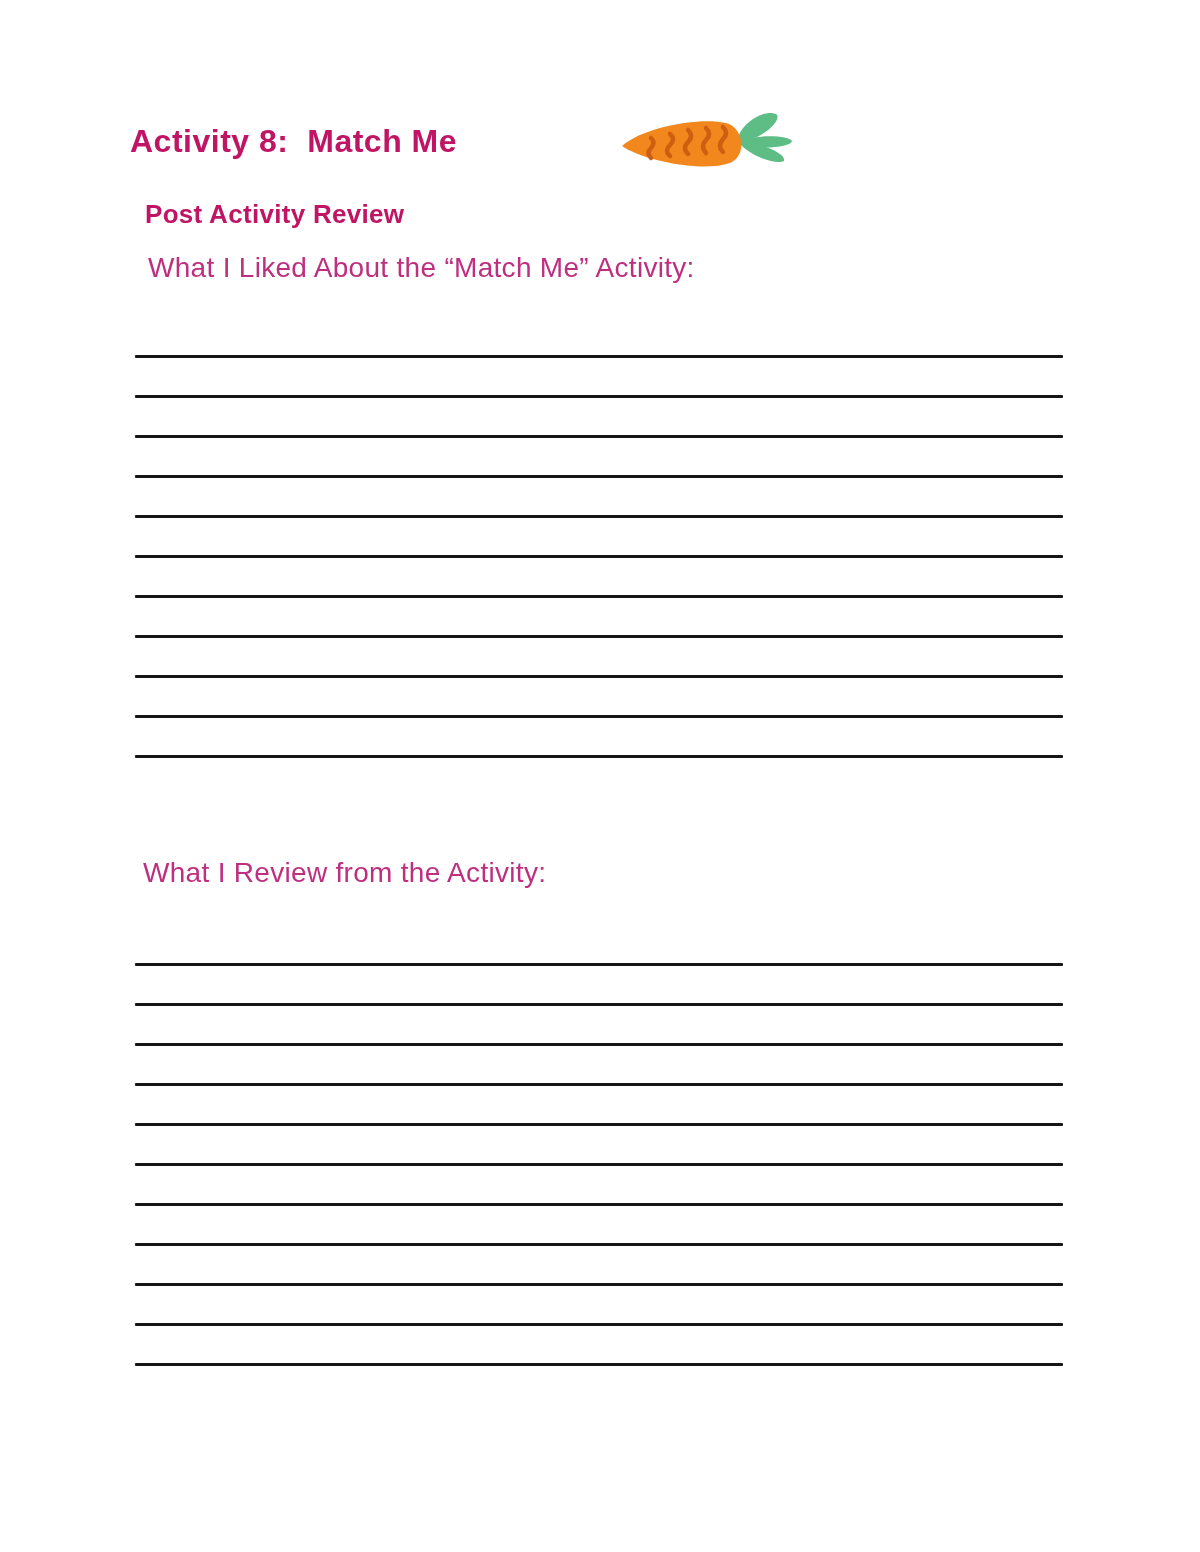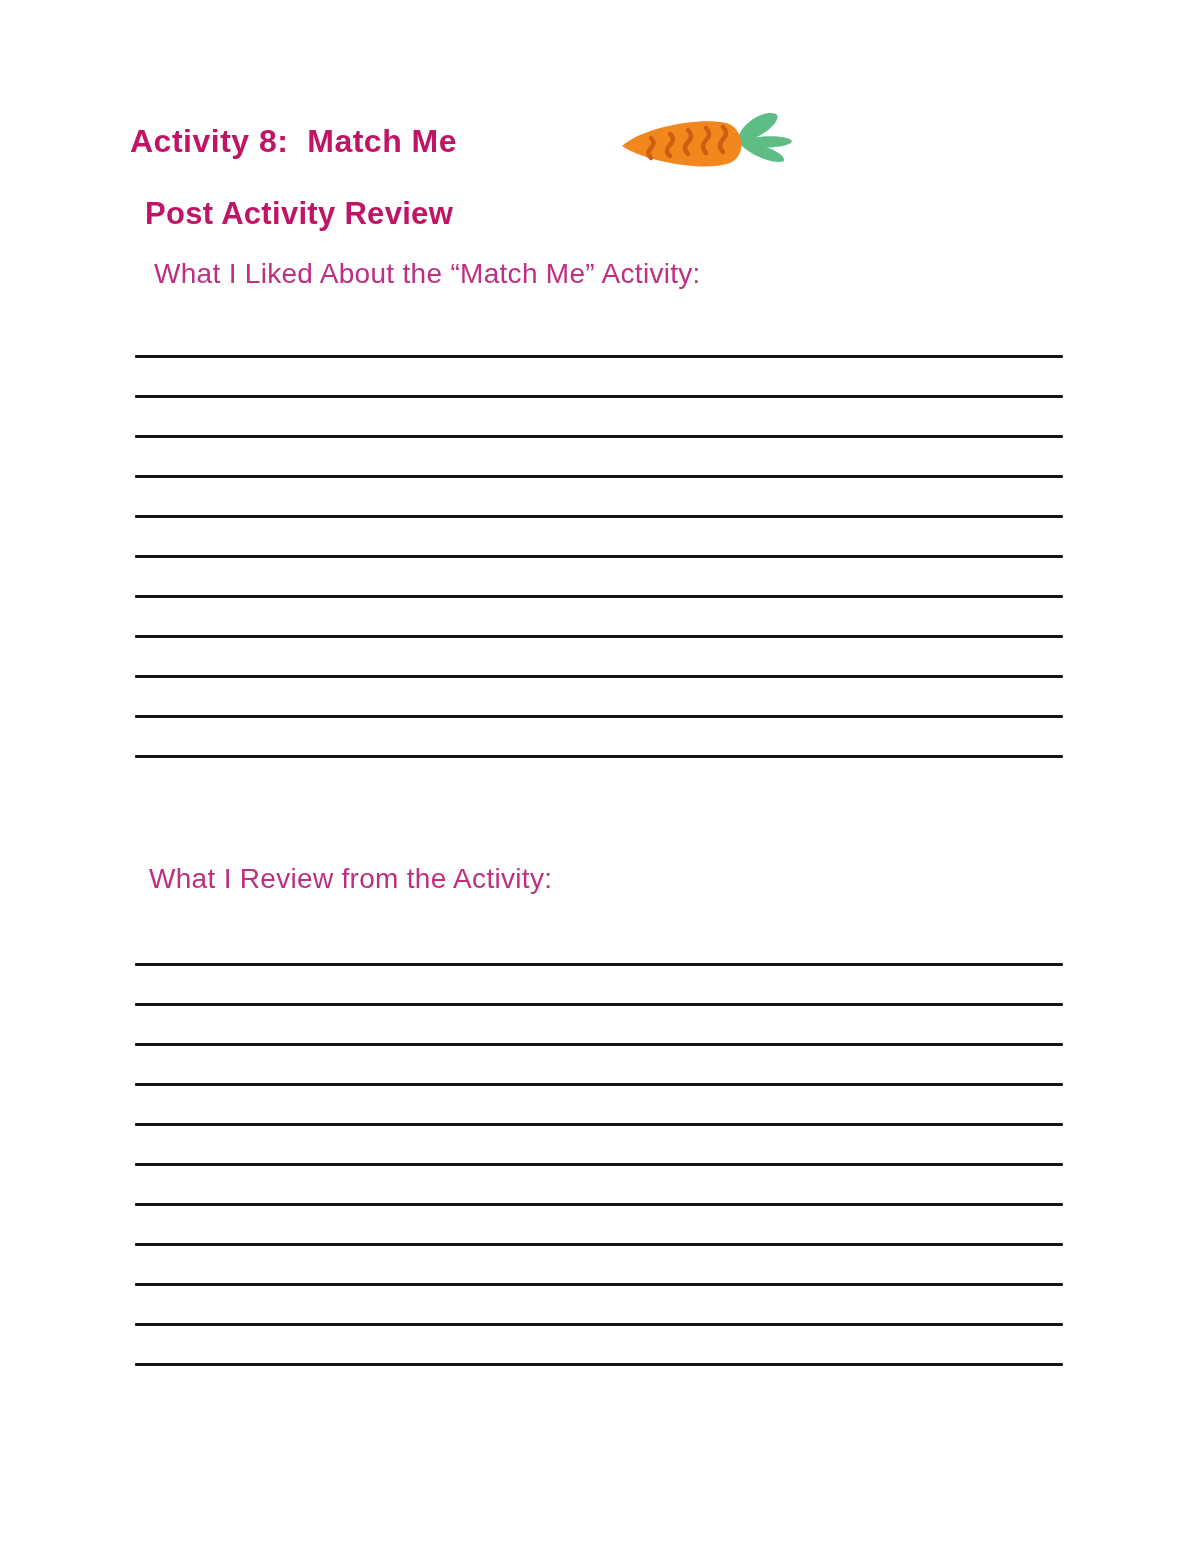--- a/index.html
+++ b/index.html
@@ -33,29 +33,29 @@
     left: 620px;
     top: 110px;
     width: 180px;
     height: 64px;
   }
   .section-title {
     position: absolute;
     left: 145px;
     top: 196px;
     margin: 0;
-    font-size: 31px;
+    font-size: 26px;
     line-height: 36px;
     font-weight: 800;
     letter-spacing: 0.3px;
     color: var(--title, #C01464);
   }
   .prompt {
     position: absolute;
-    margin: 9px;
+    margin: 3px;
     left: 145px;
     font-size: 28px;
     line-height: 34px;
     font-weight: 400;
     letter-spacing: 0.3px;
     color: var(--prompt, #BE2F7F);
   }
   .prompt-1 { top: 248px; }
   .prompt-2 { top: 853px; left: 140px; }
   .lines {

